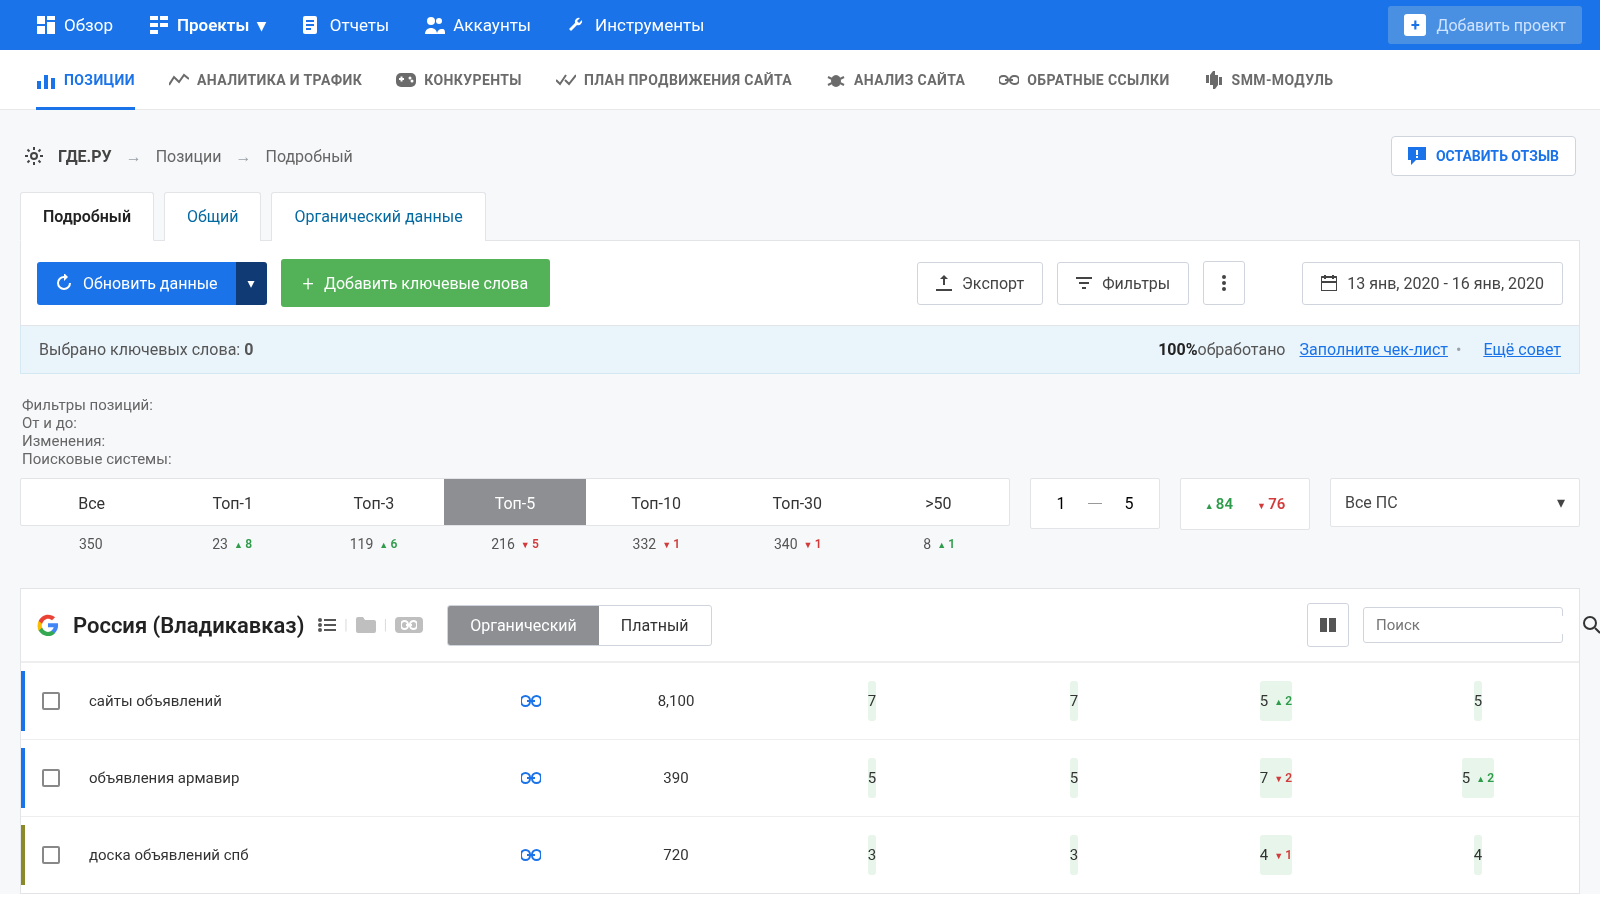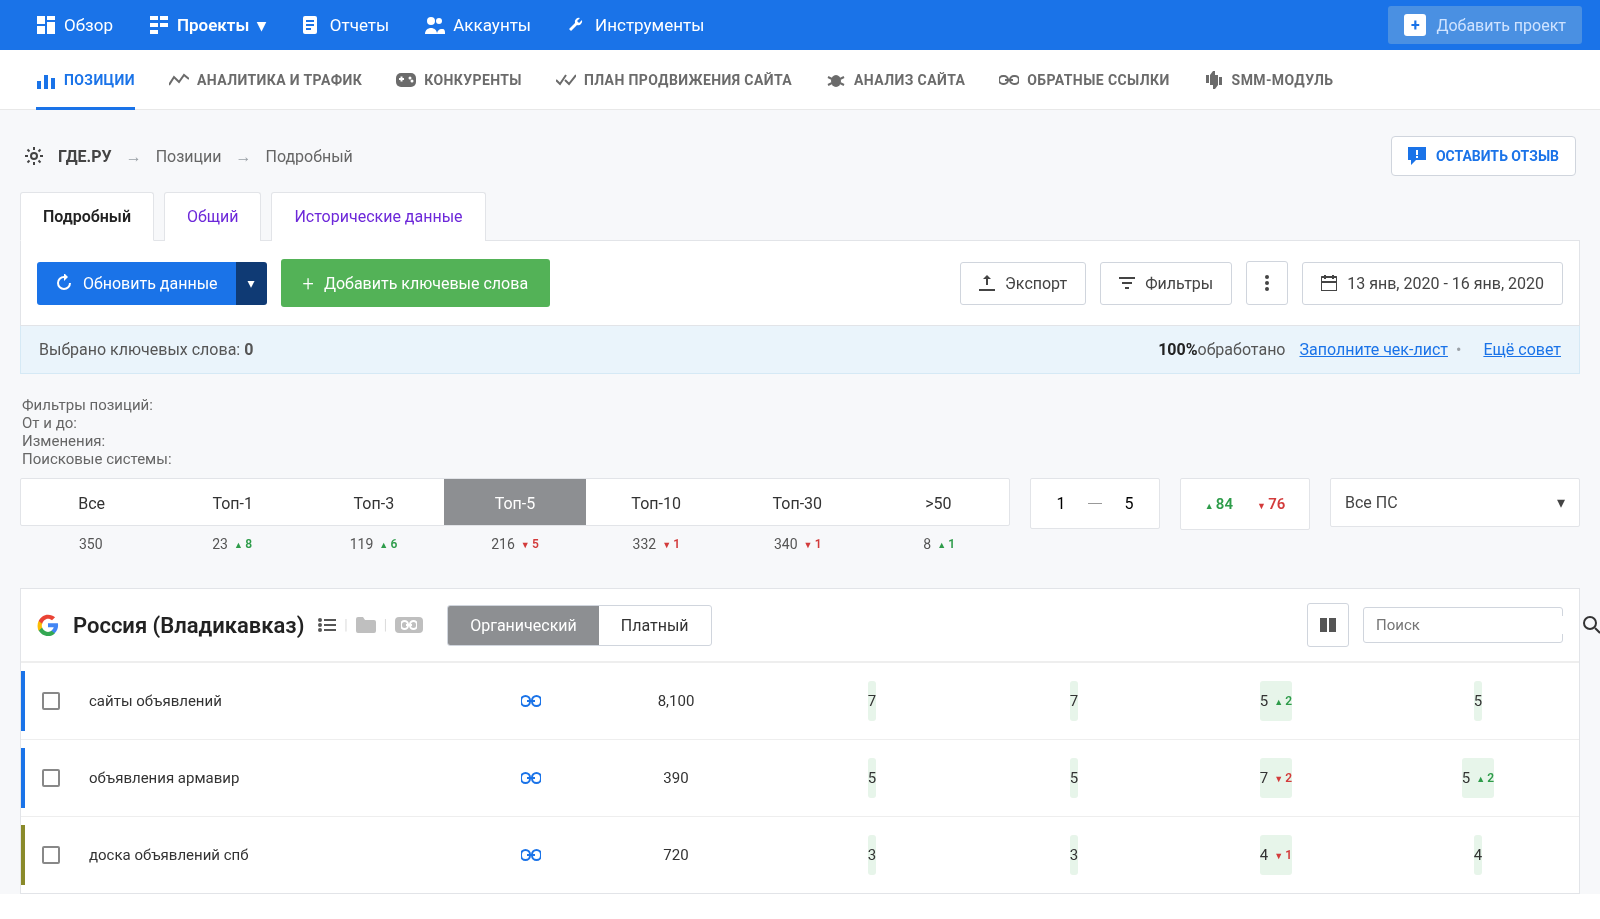--- a/index.html
+++ b/index.html
@@ -27,33 +27,33 @@
 
 .bcrow { display: flex; align-items: center; justify-content: space-between; padding: 6px 4px 16px; color: #666; }
 .bcrumb { display: flex; align-items: center; gap: 14px; font-size: 16px; }
 .bcrumb .bc { color: #666; }
 .bcrumb .bc.strong { font-weight: 700; color: #444; }
 .bcrumb .arr { color: #9aa0a6; }
 .feedback-btn { background: #fff; border: 1px solid #d0d5dd; border-radius: 4px; display: flex; align-items: center; gap: 10px; padding: 10px 16px; color: #1a73e8; font-weight: 700; font-size: 14px; cursor: pointer; }
 
 
 .subtabs { display: flex; gap: 10px; }
-.subtab { background: #fff; border: 1px solid #e2e4e8; border-bottom: none; padding: 14px 22px; color: #6d28d9; font-size: 16px; cursor: pointer; border-radius: 3px 3px 0 0; }
+.subtab { background: #fff; border: 1px solid #e2e4e8; border-bottom: none; padding: 14px 22px; color: #0369a1; font-size: 16px; cursor: pointer; border-radius: 3px 3px 0 0; }
 .subtab.active { color: #222; font-weight: 600; border-bottom: 1px solid #fff; position: relative; z-index: 2; }
 
 
 .toolbar-wrap { background: #fff; border: 1px solid #e2e4e8; margin-top: -1px; padding: 18px 16px; display: flex; align-items: center; gap: 14px; }
 .btn-refresh { display: flex; align-items: stretch; justify-content: flex-end; }
 .btn-refresh .main { background: #1a73e8; color: #fff; display: flex; align-items: center; gap: 10px; padding: 12px 18px; font-size: 16px; cursor: pointer; border-radius: 3px 0 0 3px; }
 .btn-refresh .dd { background: #0f3a74; color: #fff; display: flex; align-items: center; padding: 0 12px; border-radius: 0 3px 3px 0; cursor: pointer; }
 .btn-green { background: #53b257; color: #fff; display: flex; align-items: center; gap: 10px; padding: 12px 22px; font-size: 16px; cursor: pointer; border-radius: 3px; }
 .toolbar-wrap .spacer { flex: 1; }
 .btn-white { background: #fff; border: 1px solid #d0d5dd; display: flex; align-items: center; gap: 10px; padding: 11px 18px; color: #444; font-size: 16px; cursor: pointer; border-radius: 3px; }
 .icon-btn { background: #fff; border: 1px solid #d0d5dd; display: flex; align-items: center; justify-content: center; width: 42px; height: 44px; cursor: pointer; color: #444; border-radius: 3px; }
-.date-btn { white-space: nowrap; }
+.date-btn { white-space: nowrap; margin-left: 43px; }
 
 
 .infobar { background: #eaf4fb; border: 1px solid #d5e9f5; border-top: none; padding: 14px 18px; display: flex; align-items: center; font-size: 16px; color: #555; }
 .infobar .left { flex: 1; }
 .infobar .pct { font-weight: 700; color: #222; }
 .infobar .link { color: #1a73e8; text-decoration: underline; cursor: pointer; margin-left: 14px; }
 .infobar .dot { color: #9aa0a6; margin: 0 8px; }
 
 
 .filters-labels { display: flex; padding: 22px 2px 10px; color: #666; font-size: 15px; flex-direction: column; }
@@ -276,21 +276,21 @@
             <rect x="8" y="9" width="2" height="2" fill="#fff"></rect>
           </svg>
         </span>
       <span>ОСТАВИТЬ ОТЗЫВ</span>
     </div>
   </div>
 
   <div class="subtabs">
     <div class="subtab active">Подробный</div>
     <div class="subtab">Общий</div>
-    <div class="subtab">Исторические данные</div>
+    <div class="subtab">Органический данные</div>
   </div>
 
   <div class="toolbar-wrap">
     <div class="btn-refresh">
       <div class="main">
         <span>
             <svg width="18" height="18" viewBox="0 0 18 18">
               <path d="M9 2a7 7 0 107 7h-2a5 5 0 11-5-5v3l4-4-4-4v3z" fill="#fff"></path>
             </svg>
           </span>

